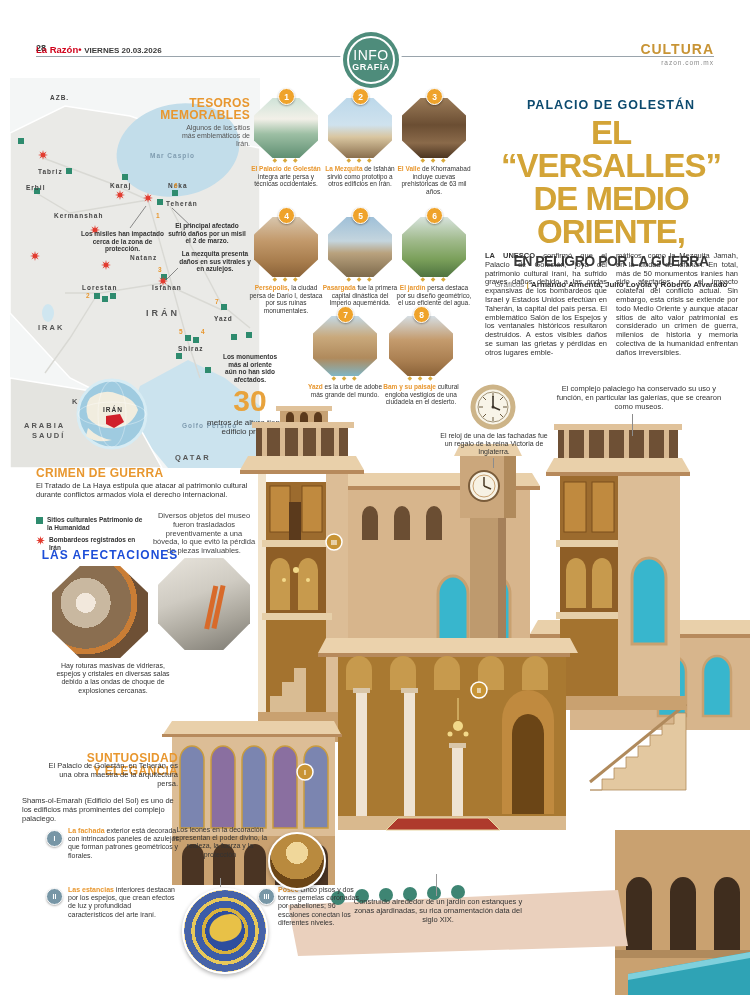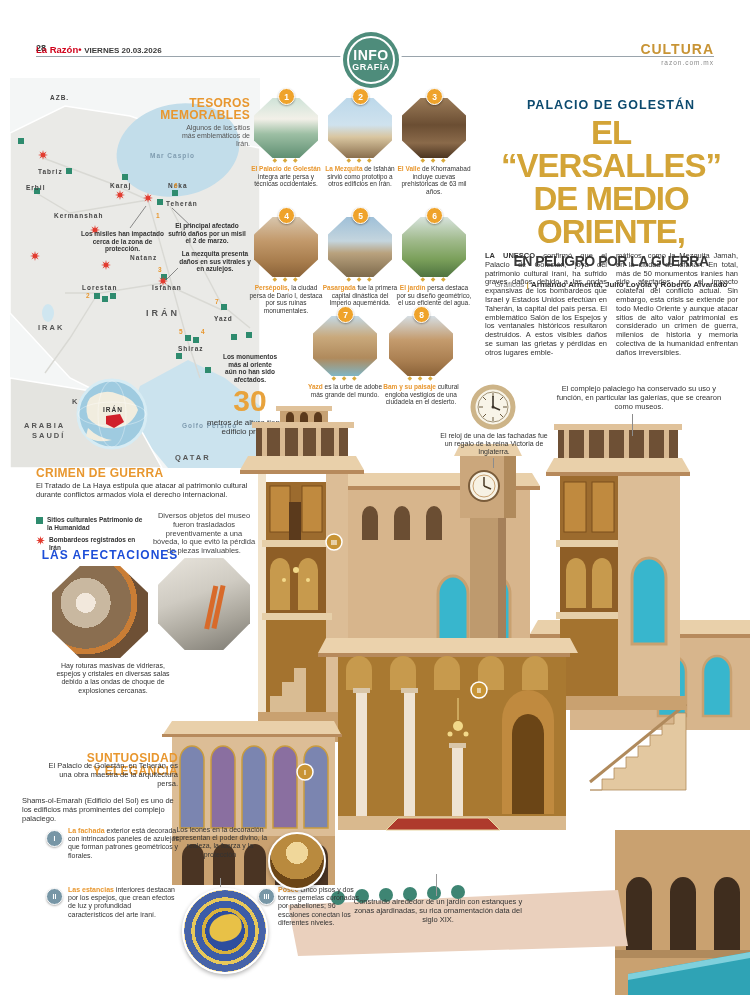--- a/index.html
+++ b/index.html
@@ -17,21 +17,21 @@
   .gold{color:#d3a437;}
   .gray{color:#8a8a8a;}
   .lead{font-weight:bold;color:#e8972f;}
   .rule{position:absolute;height:1px;background:#9aa4ac;}
   .vline{position:absolute;width:1px;background:#8c8c8c;}
   
   .brand{color:#d0021b;font-weight:bold;}
   .badge{position:absolute;width:56px;height:56px;border-radius:50%;background:#4e8c7b;
          box-shadow:0 0 0 3px #fff;display:flex;flex-direction:column;align-items:center;justify-content:center;}
   .badge .ring{position:absolute;inset:4px;border:2px solid #fff;border-radius:50%;}
-  .badge .l1{color:#fff;font-weight:bold;font-size:14px;line-height:13px;letter-spacing:.5px;}
+  .badge .l1{color:#fff;font-weight:normal;font-size:14px;line-height:13px;letter-spacing:.5px;}
   .badge .l2{color:#fff;font-weight:bold;font-size:9px;line-height:10px;letter-spacing:.5px;}
   .cultura{color:#c89435;font-weight:bold;font-size:14px;letter-spacing:1px;}
   
   .kicker{font-size:12.5px;font-weight:bold;color:#0c4a6e;letter-spacing:1px;}
   .hl-gold{font-size:33px;line-height:33px;font-weight:bold;color:#d3a437;letter-spacing:-1px;}
   .hl-dark{font-size:14px;line-height:22px;font-weight:bold;color:#3a3a3a;letter-spacing:-.5px;}
   
   .numcirc{position:absolute;width:15px;height:15px;border-radius:50%;background:#efa32b;color:#fff;
            font-size:8.5px;font-weight:bold;display:flex;align-items:center;justify-content:center;
            border:1.5px solid #fff;box-shadow:0 1px 2px rgba(0,0,0,.35);z-index:5;}

